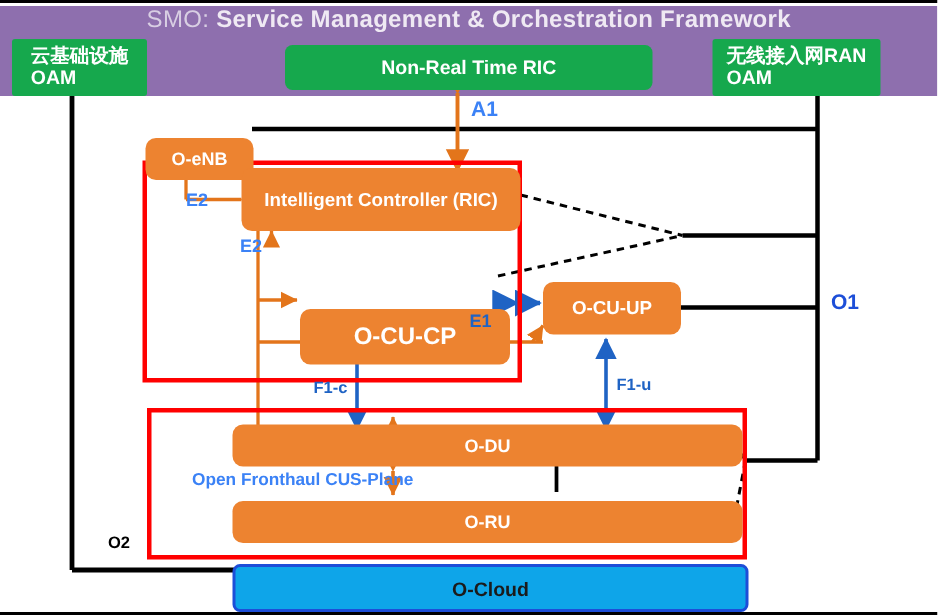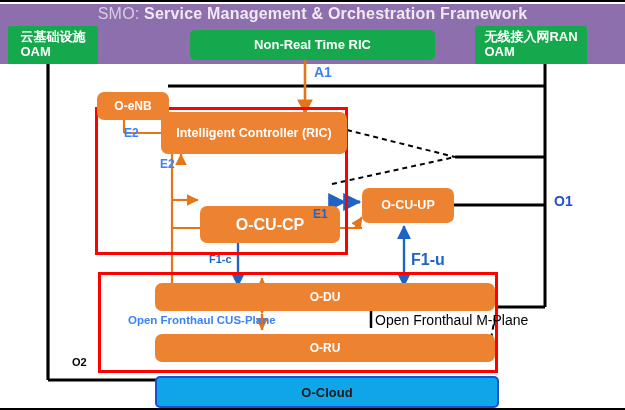--- a/index.html
+++ b/index.html
@@ -41,21 +41,21 @@
   .lbl{position:absolute;font-weight:bold;white-space:nowrap;}
   .lbl-orange{color:#3b82f6;}
   .lbl-blue{color:#1f63c4;}
   .lbl-black{color:#000;}
 
   #lbl-a1{left:314px;top:62px;font-size:14px;}
   #lbl-e2a{left:124px;top:124px;font-size:12px;}
   #lbl-e2b{left:160px;top:155px;font-size:12px;}
   #lbl-e1{left:313px;top:205px;font-size:12px;}
   #lbl-f1c{left:209px;top:251px;font-size:11px;}
-  #lbl-f1u{left:411px;top:249px;font-size:16px;text-align:right;}
+  #lbl-f1u{left:411px;top:249px;font-size:11px;text-align:right;}
   #lbl-o1{left:554px;top:191px;font-size:14px;color:#1d4ed8;}
   #lbl-o2{left:72px;top:354px;font-size:11px;color:#000;}
   #lbl-cus{left:128px;top:312px;font-size:11.5px;}
   #lbl-mplane{left:375px;top:310px;font-size:14px;font-weight:normal;color:#000;}
 
   svg.ov{position:absolute;left:0;top:0;width:625px;height:410px;pointer-events:none;}
 </style>
 </head>
 <body>
 
@@ -194,15 +194,14 @@
 
   <div class="lbl lbl-orange" id="lbl-a1">A1</div>
   <div class="lbl lbl-orange" id="lbl-e2a">E2</div>
   <div class="lbl lbl-orange" id="lbl-e2b">E2</div>
   <div class="lbl lbl-blue" id="lbl-e1">E1</div>
   <div class="lbl lbl-blue" id="lbl-f1c">F1-c</div>
   <div class="lbl lbl-blue" id="lbl-f1u">F1-u</div>
   <div class="lbl lbl-black" id="lbl-o1">O1</div>
   <div class="lbl lbl-black" id="lbl-o2">O2</div>
   <div class="lbl lbl-orange" id="lbl-cus">Open Fronthaul CUS-Plane</div>
-  <div class="lbl" id="lbl-mplane">Open Fronthaul M-Plane</div>
 
 </div>
 
 </body></html>

